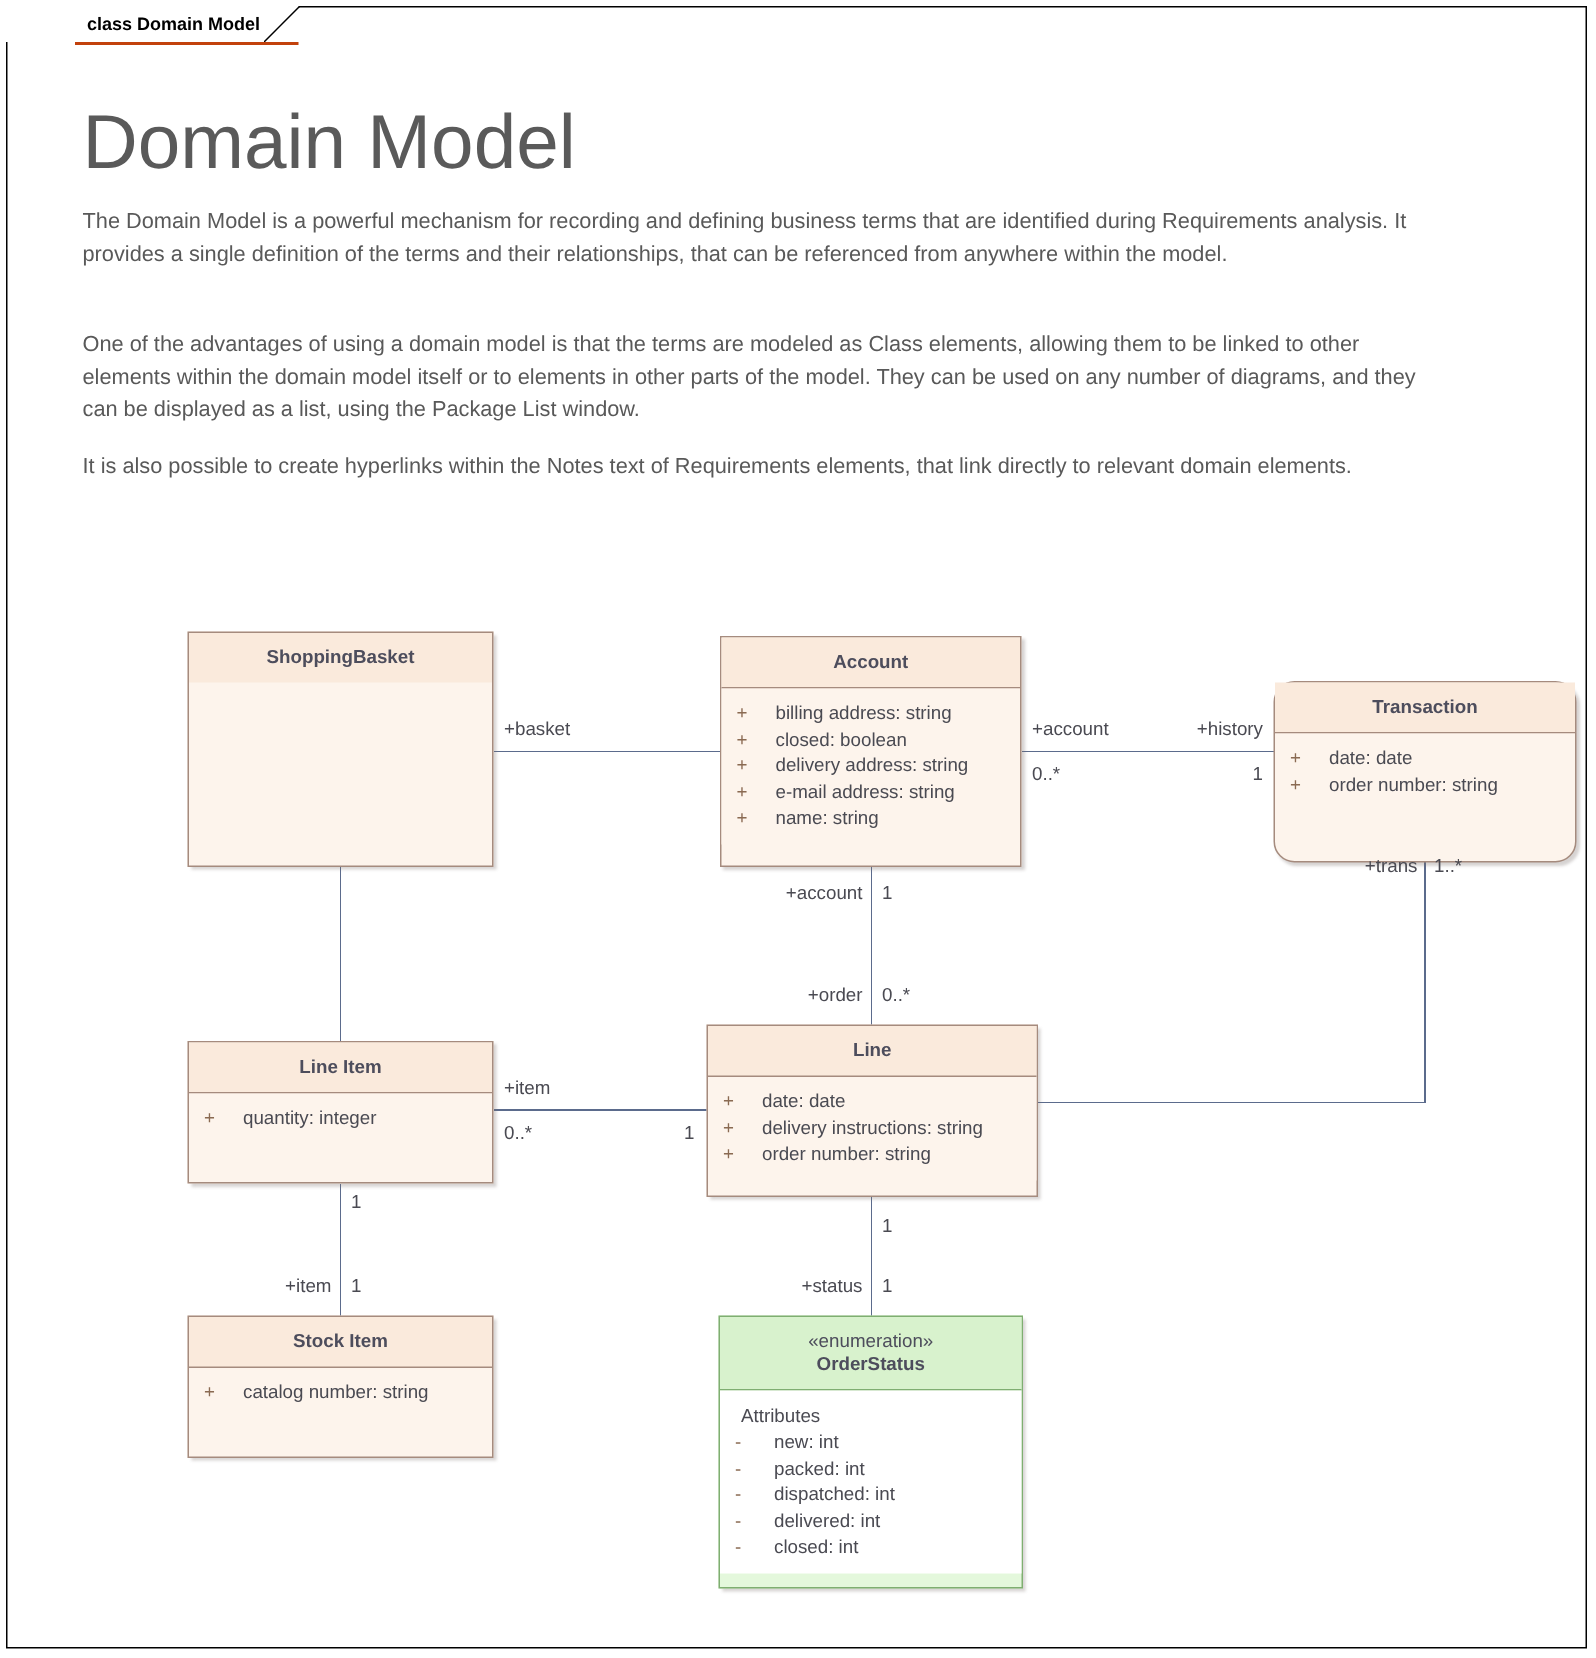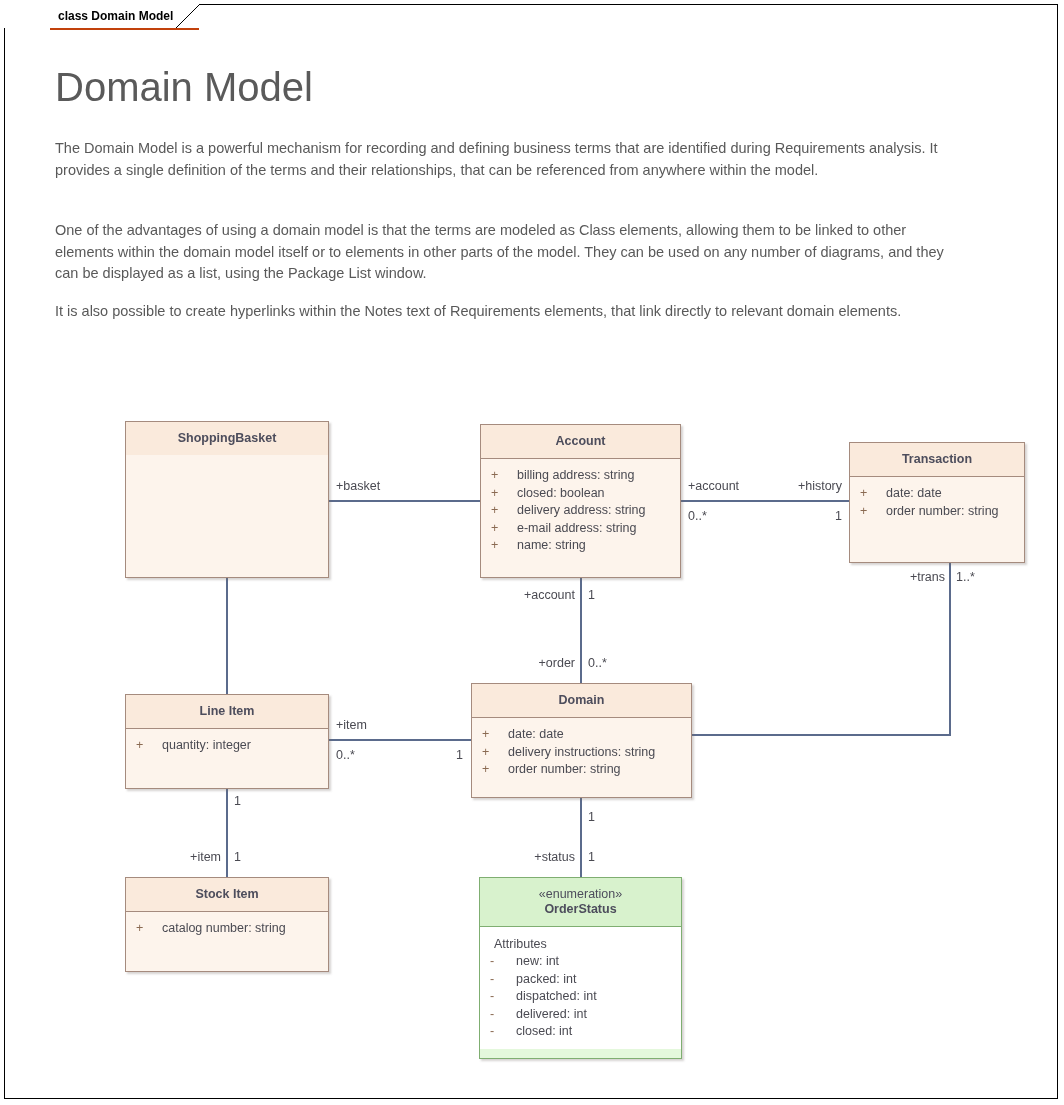--- a/index.html
+++ b/index.html
@@ -65,21 +65,21 @@
     overflow: hidden;
     pointer-events: none;
   }
   .frame-tab-slant svg { display: block; }
 
   
   .page-title {
     position: absolute;
     left: 55px;
     top: 65px;
-    font-size: 40px;
+    font-size: 51px;
     font-weight: normal;
     color: #5a5a5a;
     letter-spacing: 0px;
     white-space: nowrap;
   }
   .intro {
     position: absolute;
     left: 55px;
     width: 890px;
     font-size: 14.5px;
@@ -250,21 +250,21 @@
           <span class="attr-vis">+</span>
           <span class="attr-text">e-mail address: string</span>
         </div>
         <div class="attr">
           <span class="attr-vis">+</span>
           <span class="attr-text">name: string</span>
         </div>
       </div>
     </div>
 
-    <div class="uml" style="left:809px; top:442px; width:176px; height:121px;">
+    <div class="uml" style="left:809px; top:454px; width:202px; height:121px;border-radius:14px;">
       <div class="uml-name with-divider">Transaction</div>
       <div class="uml-body">
         <div class="attr">
           <span class="attr-vis">+</span>
           <span class="attr-text">date: date</span>
         </div>
         <div class="attr">
           <span class="attr-vis">+</span>
           <span class="attr-text">order number: string</span>
         </div>
@@ -275,21 +275,21 @@
       <div class="uml-name with-divider">Line Item</div>
       <div class="uml-body">
         <div class="attr">
           <span class="attr-vis">+</span>
           <span class="attr-text">quantity: integer</span>
         </div>
       </div>
     </div>
 
     <div class="uml" style="left:431px; top:683px; width:221px; height:115px;">
-      <div class="uml-name with-divider">Domain</div>
+      <div class="uml-name with-divider">Line</div>
       <div class="uml-body">
         <div class="attr">
           <span class="attr-vis">+</span>
           <span class="attr-text">date: date</span>
         </div>
         <div class="attr">
           <span class="attr-vis">+</span>
           <span class="attr-text">delivery instructions: string</span>
         </div>
         <div class="attr">

